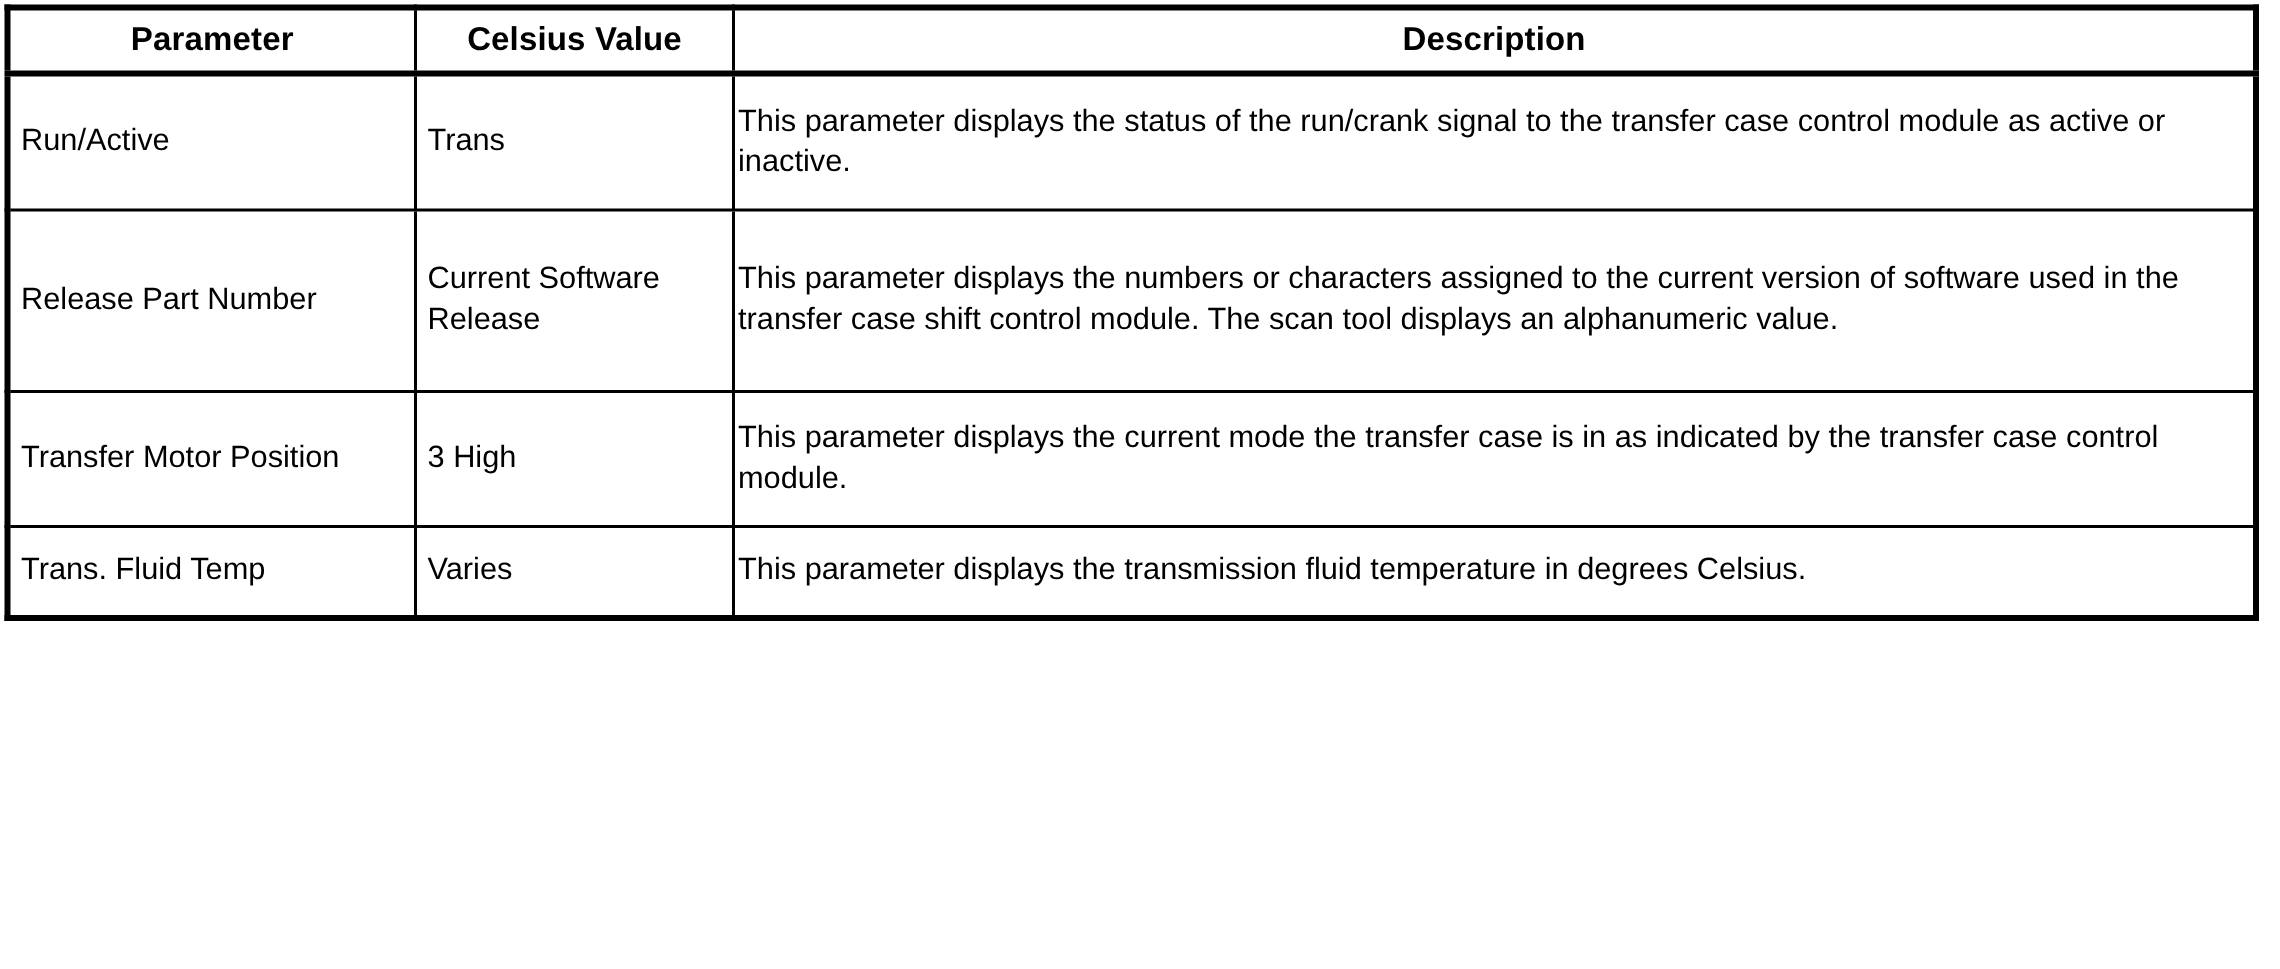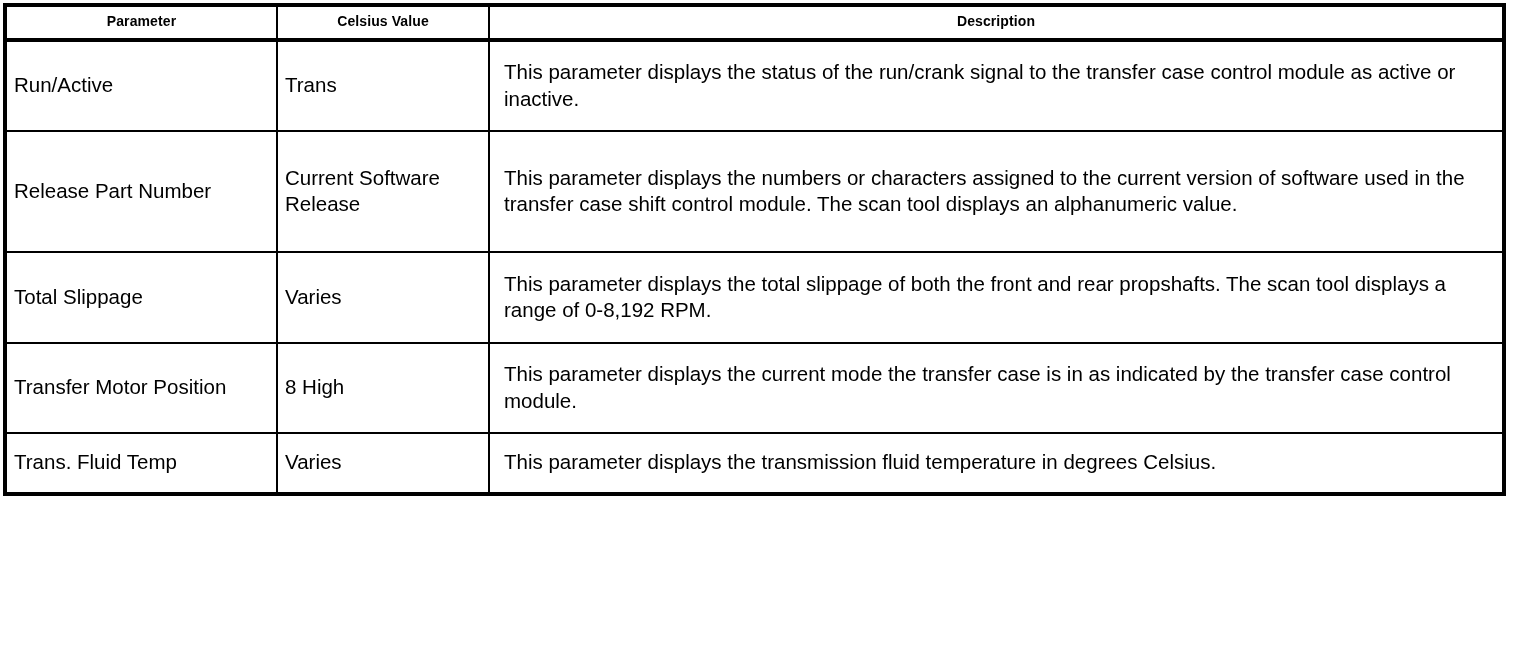--- a/index.html
+++ b/index.html
@@ -29,21 +29,21 @@
     border: 4px solid #000000;
     background: #ffffff;
   }
   col.c-param   { width: 272px; }
   col.c-value   { width: 212px; }
   col.c-desc    { width: 1015px; }
 
   thead th {
     border-right: 2px solid #000000;
     border-bottom: 4px solid #000000;
-    font-size: 14px;
+    font-size: 22px;
     font-weight: bold;
     text-align: center;
     padding: 7px 6px 8px 6px;
     line-height: 1.12;
     letter-spacing: 0.1px;
   }
   thead th:last-child { border-right: none; margin-left: 40px; }
 
   tbody td {
     border-right: 2px solid #000000;
@@ -51,21 +51,21 @@
     font-size: 20.5px;
     font-weight: normal;
     text-align: left;
     vertical-align: middle;
     line-height: 1.30;
     padding: 8px 6px 8px 7px;
   }
   tbody td:last-child { border-right: none; }
   tbody td.desc {
     vertical-align: middle;
-    padding-left: 14px;
+    padding-left: 2px;
     padding-right: 6px;
   }
   tbody tr:first-child td { border-top: none; }
 
   
   tr[data-rowkey="run-crank"] td        { height: 72px; }
   tr[data-rowkey="software-part"] td    { height: 103px; }
   tr[data-rowkey="total-slippage"] td   { height: 73px; }
   tr[data-rowkey="tc-lock"] td          { height: 72px; }
   tr[data-rowkey="tc-motor"] td         { height: 73px; }
@@ -93,28 +93,23 @@
       <tr data-rowkey="run-crank">
         <td class="param">Run/Active</td>
         <td class="value">Trans</td>
         <td class="desc">This parameter displays the status of the run/crank signal to the transfer case control module as active or inactive.</td>
       </tr>
       <tr data-rowkey="software-part">
         <td class="param">Release Part Number</td>
         <td class="value">Current Software Release</td>
         <td class="desc">This parameter displays the numbers or characters assigned to the current version of software used in the transfer case shift control module. The scan tool displays an alphanumeric value.</td>
       </tr>
-      <tr data-rowkey="total-slippage">
-        <td class="param">Total Slippage</td>
-        <td class="value">Varies</td>
-        <td class="desc">This parameter displays the total slippage of both the front and rear propshafts. The scan tool displays a range of 0-8,192 RPM.</td>
-      </tr>
       <tr data-rowkey="tc-position">
         <td class="param">Transfer Motor Position</td>
-        <td class="value">8 High</td>
+        <td class="value">3 High</td>
         <td class="desc">This parameter displays the current mode the transfer case is in as indicated by the transfer case control module.</td>
       </tr>
       <tr data-rowkey="fluid-temp">
         <td class="param">Trans. Fluid Temp</td>
         <td class="value">Varies</td>
         <td class="desc">This parameter displays the transmission fluid temperature in degrees Celsius.</td>
       </tr>
 
     </tbody>
   </table>

